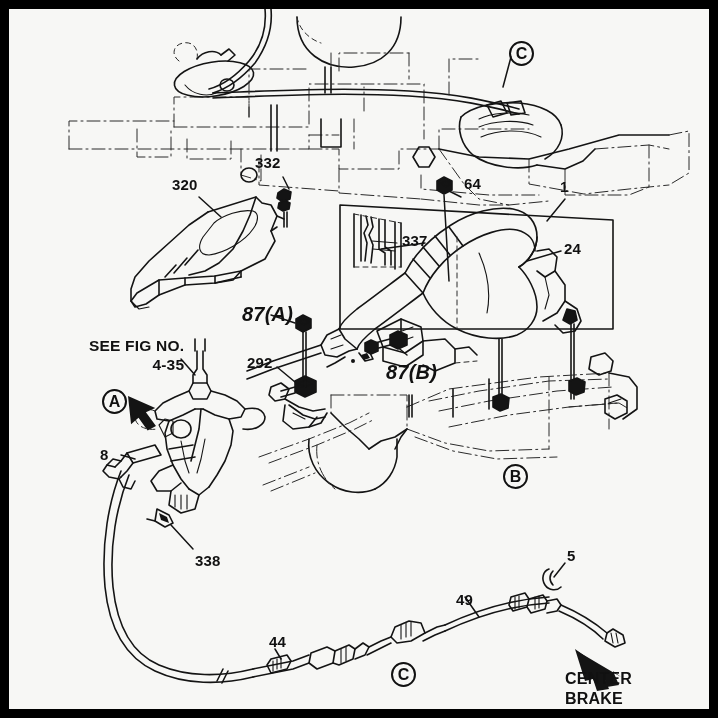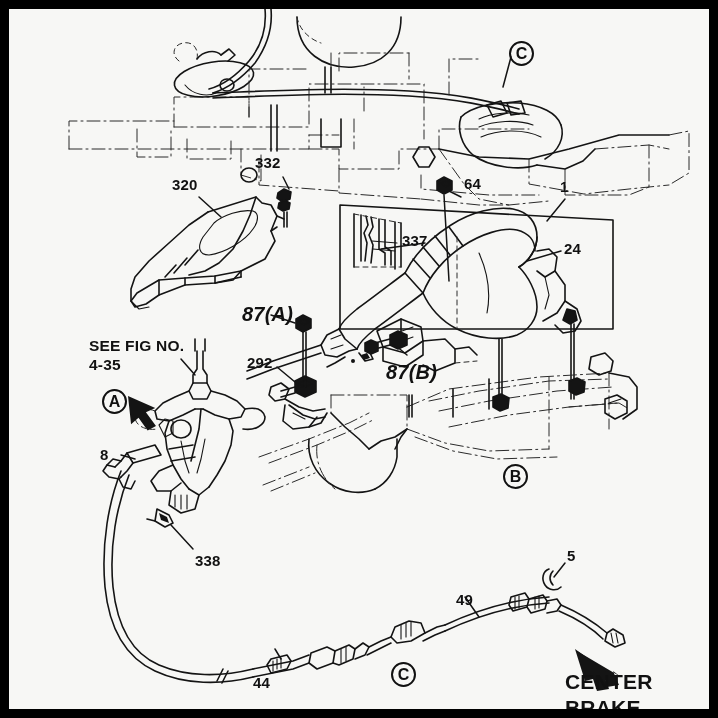--- a/index.html
+++ b/index.html
@@ -40,25 +40,25 @@
   }
   .num {
     font-size: 15px;
   }
   .num-sm {
     font-size: 20px;
     font-style: italic;
   }
   .seefig {
     font-size: 15.5px;
-    text-align: left;
+    text-align: right;
     line-height: 1.25;
   }
   .centerbrake {
-    font-size: 21px;
+    font-size: 16px;
     line-height: 1.25;
   }
   .circ {
     position: absolute;
     width: 25px; height: 25px;
     border: 2.2px solid #111;
     border-radius: 50%;
     color: #111;
     font-size: 16px;
     font-weight: bold;
@@ -471,21 +471,21 @@
     <div class="lbl num" style="left:551px;top:170px;">1</div>
     <div class="lbl num" style="left:393px;top:224px;">337</div>
     <div class="lbl num" style="left:555px;top:232px;">24</div>
     <div class="lbl num-sm" style="left:233px;top:294px;">87(A)</div>
     <div class="lbl num" style="left:238px;top:346px;">292</div>
     <div class="lbl num-sm" style="left:377px;top:352px;">87(B)</div>
     <div class="lbl num" style="left:91px;top:438px;">8</div>
     <div class="lbl num" style="left:186px;top:544px;text-align:center;">338</div>
     <div class="lbl num" style="left:558px;top:539px;">5</div>
     <div class="lbl num" style="left:447px;top:583px;">49</div>
-    <div class="lbl num" style="left:244px;top:625px;margin-top:41px;">44</div>
+    <div class="lbl num" style="left:260px;top:625px;">44</div>
 
     <div style="position:absolute;left:80px;top:327px;">
       <div class="lbl seefig" style="position:static;">SEE FIG NO.</div>
       <div class="lbl seefig" style="position:static;">4-35</div>
     </div>
 
     <div style="position:absolute;left:556px;top:660px;">
       <div class="lbl centerbrake" style="position:static;">CENTER</div>
       <div class="lbl centerbrake" style="position:static;">BRAKE</div>
     </div>

